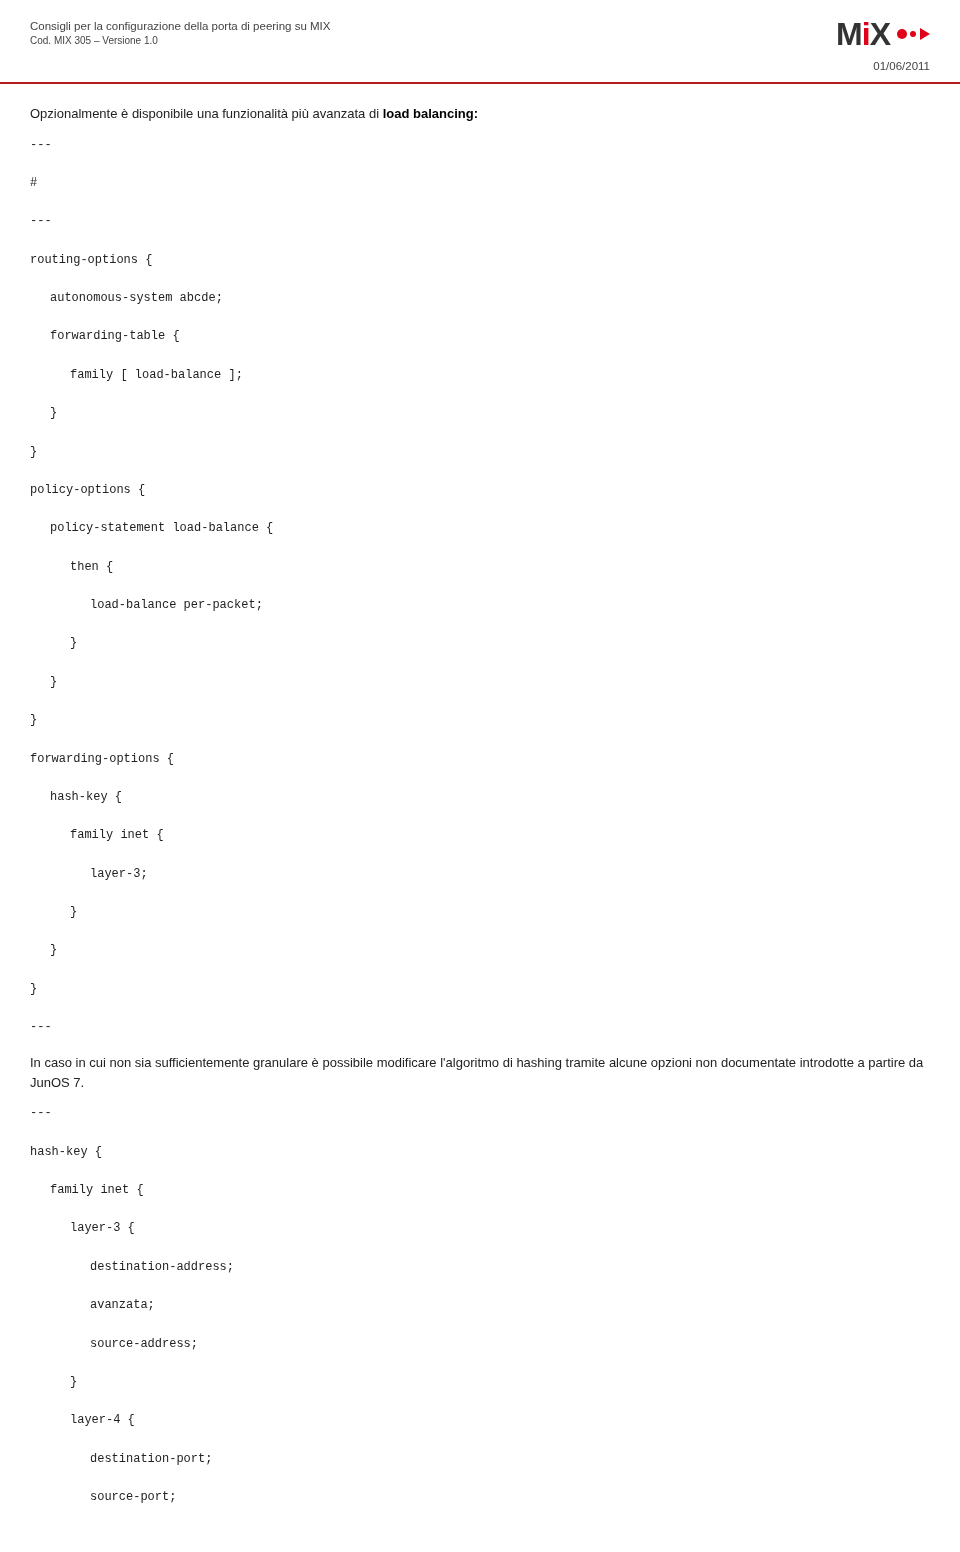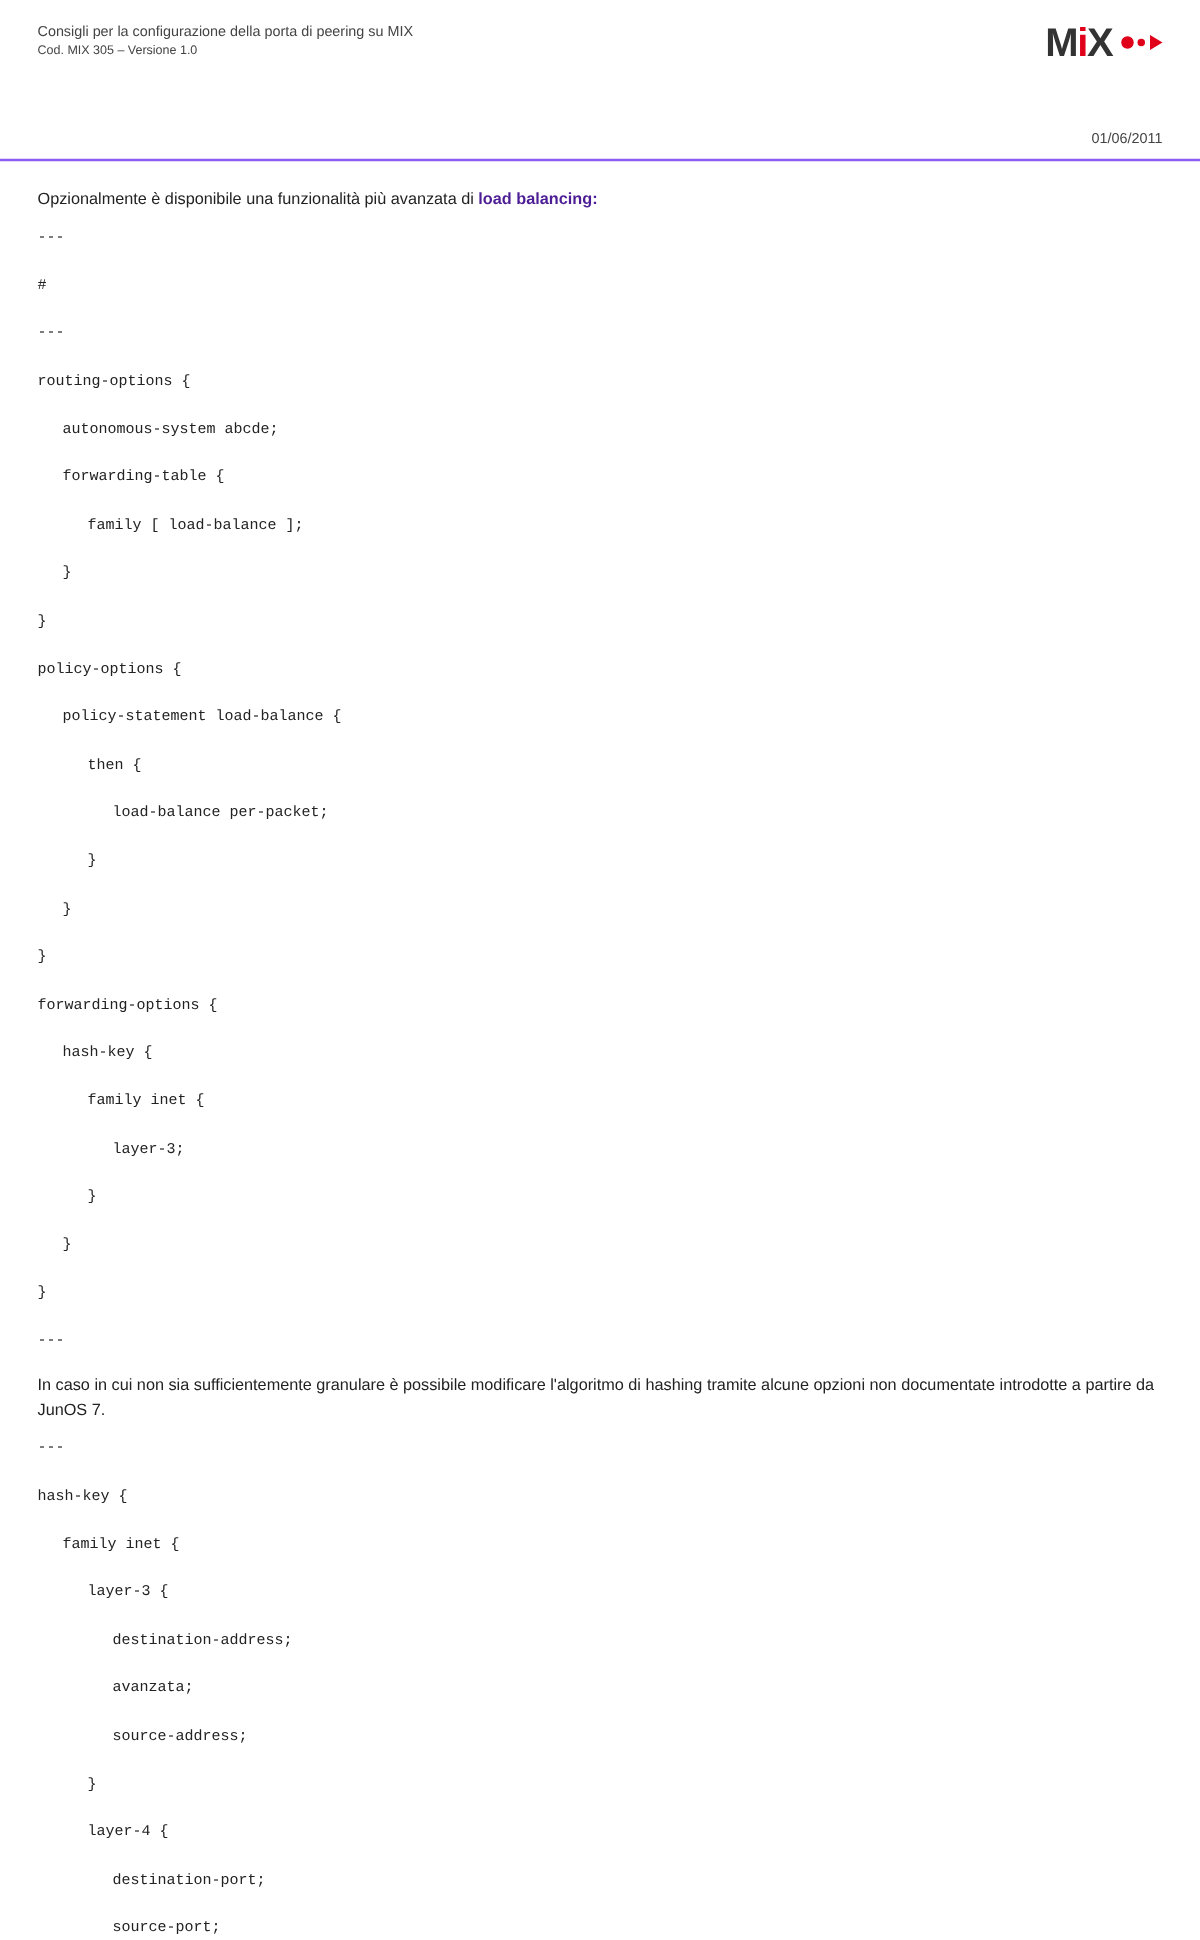--- a/index.html
+++ b/index.html
@@ -12,21 +12,21 @@
       min-height: 1552px;
       position: relative;
     }
 
     
     .header {
       display: flex;
       justify-content: space-between;
       align-items: flex-start;
       padding: 18px 30px 10px 30px;
-      border-bottom: 2px solid #8b5cf6;
+      border-bottom: 2px solid #b91c1c;
       margin-bottom: 0;
     }
     .header-left {
       display: flex;
       flex-direction: column;
       font-size: 11px;
       color: #444;
     }
     .header-title {
       font-size: 11.5px;
@@ -34,21 +34,20 @@
       line-height: 1.5;
     }
     .header-subtitle {
       font-size: 10px;
       color: #444;
     }
     .header-right {
       display: flex;
       flex-direction: column;
       align-items: flex-end;
-      gap: 45px;
     }
     .logo-container {
       display: flex;
       align-items: center;
       margin-bottom: 4px;
     }
     .logo-mix {
       font-size: 32px;
       font-weight: bold;
       color: #333;
@@ -97,21 +96,21 @@
     }
 
     
     .body-text {
       font-size: 13px;
       color: #222;
       line-height: 1.5;
       margin-bottom: 12px;
     }
     .body-text .highlight {
-      color: #4c1d95;
+      color: #000000;
       font-weight: bold;
     }
 
     
     .code-block {
       font-family: 'Courier New', Courier, monospace;
       font-size: 12px;
       color: #222;
       line-height: 1.6;
       margin: 10px 0;

